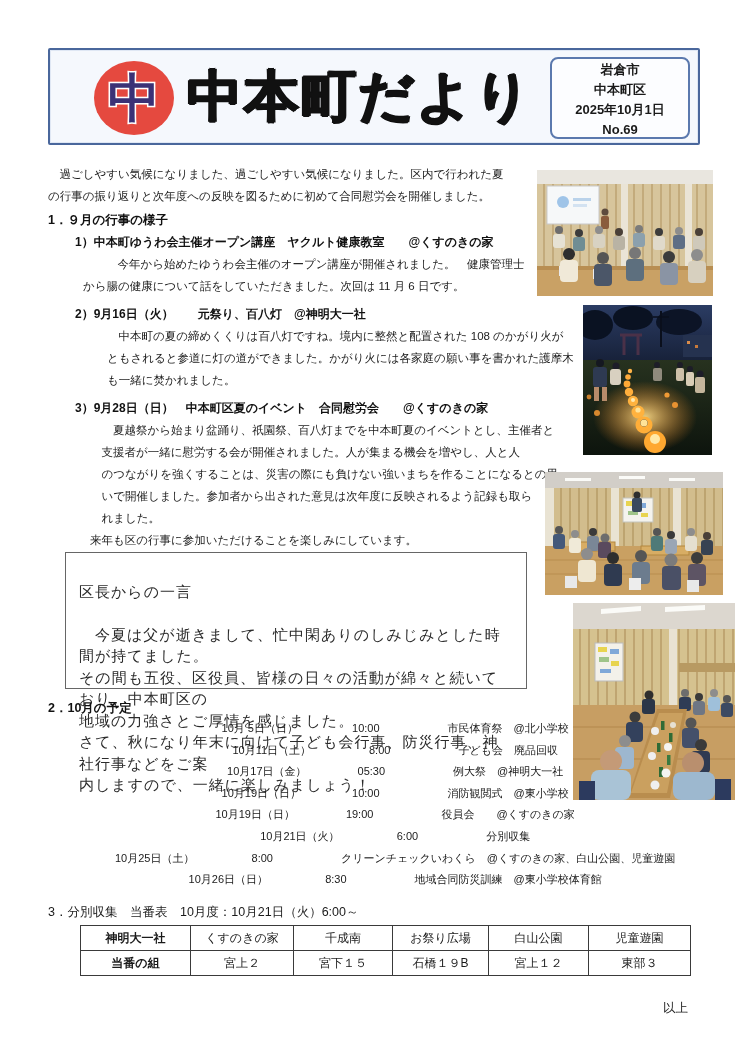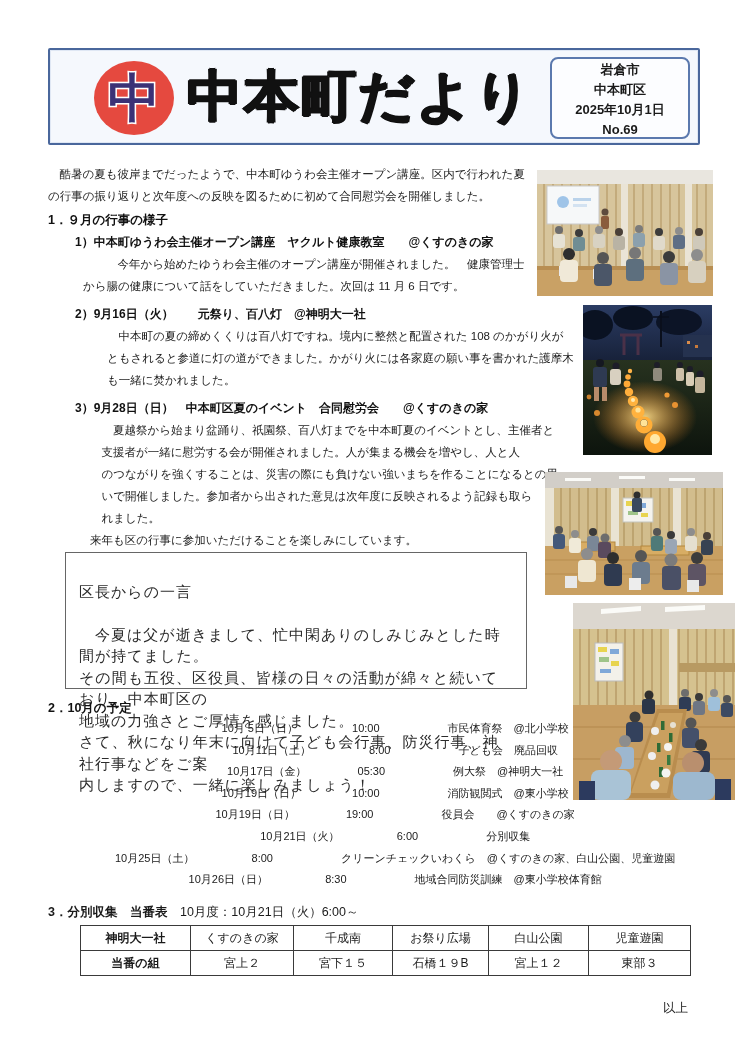--- a/index.html
+++ b/index.html
@@ -41,21 +41,21 @@
     white-space: pre-line; color: #2b2b2b;
   }
   
   .sched { position: absolute; left: 115px; top: 718px; }
   .srow { display: flex; height: 21.6px; line-height: 21.6px; font-size: 11px; white-space: nowrap; justify-content: center; }
   .sdate { width: 108px; }
   .stime { width: 50px; text-align: right; }
   .sevent { margin-left: 68px; }
   
   .h3wrap { position: absolute; left: 48px; top: 901px; font-size: 12.5px; line-height: 22px; white-space: nowrap; }
-  .h3wrap .b { font-weight: bold; margin-top: 43px; }
+  .h3wrap .b { font-weight: normal; margin-top: 43px; }
   
   .duty { position: absolute; left: 80px; top: 925px; border-collapse: collapse; font-size: 12px; }
   .duty td { border: 1px solid #3a3a3a; text-align: center; height: 25px; padding: 0 2px; }
   .duty td.lbl { font-weight: bold; }
   .end-mark { position: absolute; left: 600px; top: 1000px; width: 88px; text-align: right; font-size: 12.5px; }
   
   .photo { position: absolute; display: block; }
   .ph1 { left: 537px; top: 170px; width: 176px; height: 126px; }
   .ph2 { left: 583px; top: 305px; width: 129px; height: 150px; }
   .ph3 { left: 545px; top: 472px; width: 178px; height: 123px; }
@@ -73,21 +73,21 @@
     </svg>
     <div class="banner-title">中本町だより</div>
     <div class="infobox">
       <div>岩倉市</div>
       <div>中本町区</div>
       <div>2025年10月1日</div>
       <div>No.69</div>
     </div>
   </div>
 
-  <div class="tx" style="left:48px; top:163px; width:520px;">　酷暑の夏も彼岸までだったようで、中本町ゆうわ会主催オープン講座。区内で行われた夏
+  <div class="tx" style="left:48px; top:163px; width:520px;">　過ごしやすい気候になりました、過ごしやすい気候になりました。区内で行われた夏
 の行事の振り返りと次年度への反映を図るために初めて合同慰労会を開催しました。</div>
 
   <div class="hd" style="left:48px; top:209px;">1．９月の行事の様子</div>
 
   <div class="hd" style="left:75px; top:231px; font-size:12px;">1）中本町ゆうわ会主催オープン講座　ヤクルト健康教室　　@くすのきの家</div>
   <div class="tx" style="left:83px; top:253px; width:480px;">　　　今年から始めたゆうわ会主催のオープン講座が開催されました。　健康管理士
 から腸の健康について話をしていただきました。次回は 11 月 6 日です。</div>
 
   <div class="hd" style="left:75px; top:303px; font-size:12px;">2）9月16日（火）　　元祭り、百八灯　@神明大一社</div>
   <div class="tx" style="left:107px; top:325px; width:470px;">　中本町の夏の締めくくりは百八灯ですね。境内に整然と配置された 108 のかがり火が

